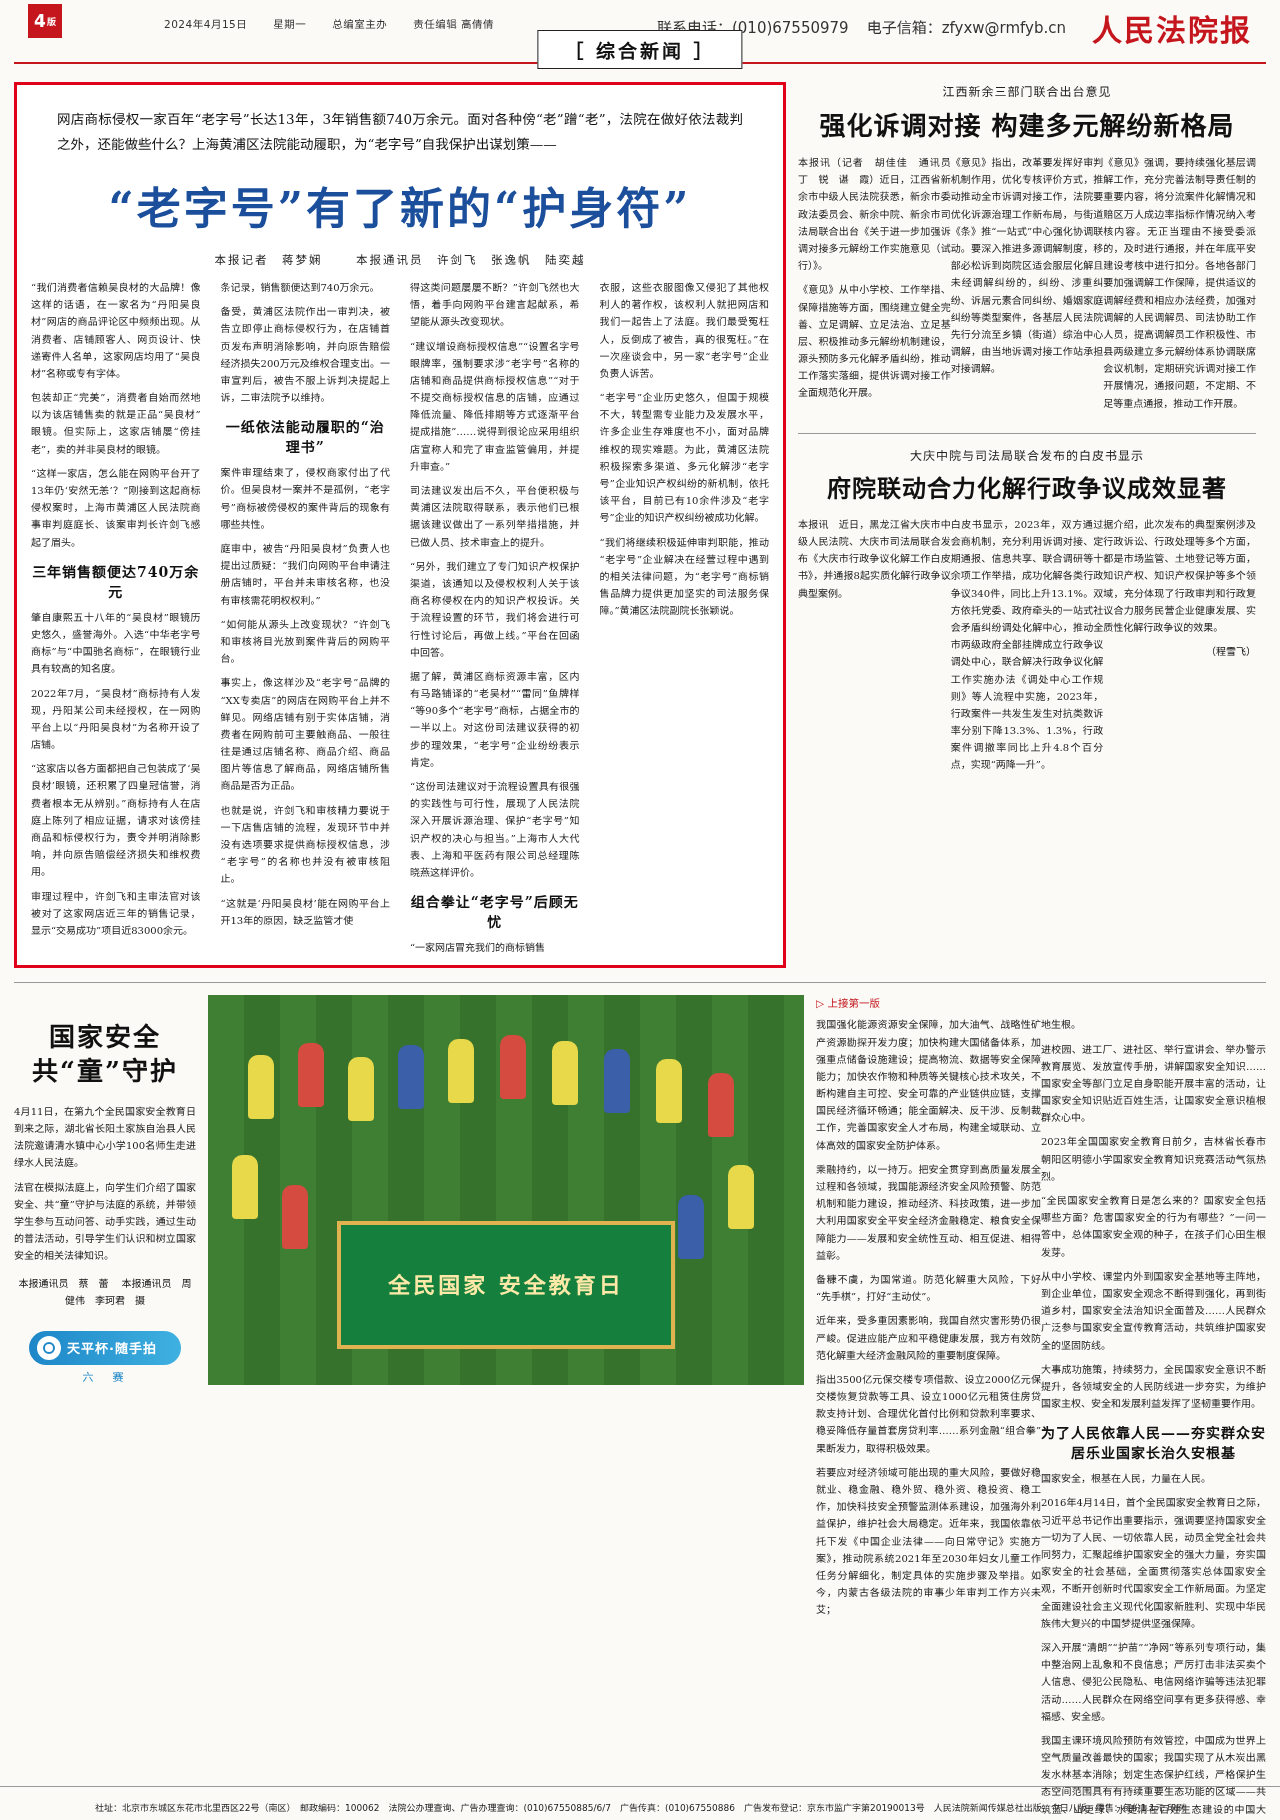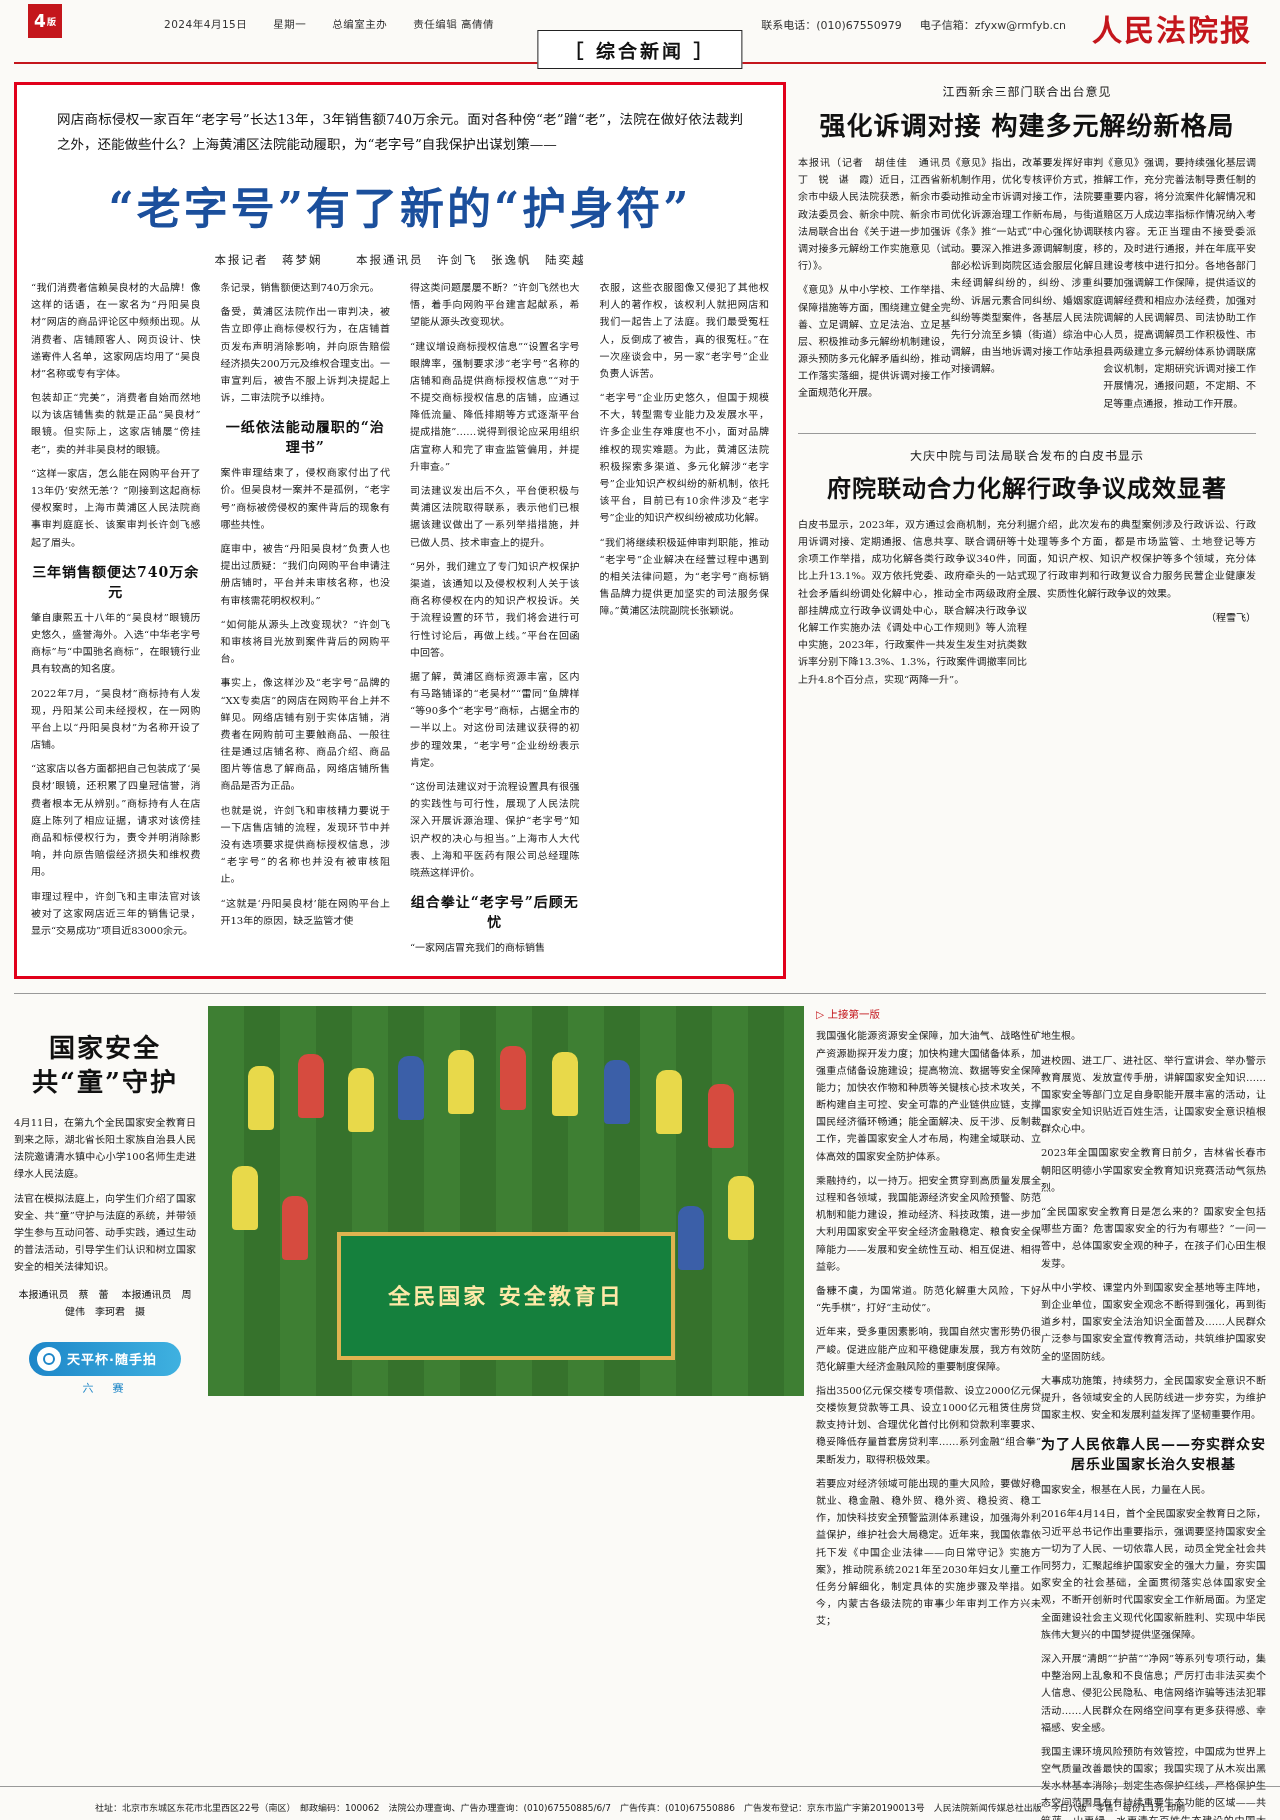--- a/index.html
+++ b/index.html
@@ -21,37 +21,37 @@
   .pagenum{
     position:absolute;left:14px;top:4px;width:34px;height:34px;background:#c4161c;color:#fff;
     display:flex;align-items:center;justify-content:center;font-size:17px;font-weight:bold;
   }
   .pagenum small{font-size:9px;margin-left:1px;}
   .mast-meta{
     position:absolute;left:150px;top:16px;font-size:10.5px;color:#333;letter-spacing:.5px;
     display:flex;gap:26px;
   }
   .mast-contact{
-    position:absolute;right:200px;top:16px;font-size:11px;color:#333;display:flex;gap:18px;
+    position:absolute;right:200px;top:16px;font-size:15px;color:#333;display:flex;gap:18px;
   }
   .logo{
     position:absolute;right:14px;top:6px;color:#c4161c;font-size:30px;font-weight:bold;
     font-family:"DejaVu Serif","Liberation Serif",serif;letter-spacing:2px;
   }
   .section-title{
     position:absolute;left:50%;transform:translateX(-50%);top:30px;
     border:1px solid #222;padding:5px 26px;font-size:19px;font-weight:bold;background:#fff;
     font-family:"DejaVu Serif","Liberation Serif",serif;letter-spacing:3px;
   }
 
   
   .content{position:relative;margin-top:18px;}
   .top-area{display:flex;gap:12px;}
   .redbox{
-    border:3px solid #e1001a;padding:12px 14px 13px;width:772px;box-sizing:border-box;
+    border:3px solid #e1001a;padding:12px 14px 2px;width:772px;box-sizing:border-box;
     background:#fff;
   }
   .lead{
     font-size:13.5px;line-height:1.85;text-align:justify;margin:10px 26px 4px;
     font-family:"DejaVu Serif","Liberation Serif",serif;
   }
   .headline{
     text-align:center;color:#1b4f9c;font-size:44px;font-weight:bold;letter-spacing:3px;
     margin:16px 0 14px;font-family:"DejaVu Serif","Liberation Serif",serif;
   }
@@ -220,20 +220,23 @@
           <div class="col">
             <p class="body">《意见》强调，要持续强化基层调解工作，充分完善法制导责任制的重要内容，将分流案件化解情况和赔区万人成边率指标作情况纳入考核内容。无正当理由不接受委派的，及时进行通报，并在年底平安建设考核中进行扣分。各地各部门要加强调解工作保障，提供适议的调解经费和相应办法经费，加强对调解的人民调解员、司法协助工作人员，提高调解员工作积极性、市县两级建立多元解纷体系协调联席会议机制，定期研究诉调对接工作开展情况，通报问题，不定期、不足等重点通报，推动工作开展。</p>
           </div>
         </div>
 
         <hr class="hr-thin">
 
         <div class="kicker">大庆中院与司法局联合发布的白皮书显示</div>
         <div class="head3">府院联动合力化解行政争议成效显著</div>
         <div class="cols2">
+          <div class="col">
+            <p class="body">本报讯　近日，黑龙江省大庆市中级人民法院、大庆市司法局联合发布《大庆市行政争议化解工作白皮书》，并通报8起实质化解行政争议典型案例。</p>
+          </div>
           <div class="col">
             <p class="body">白皮书显示，2023年，双方通过会商机制，充分利用诉调对接、定期通报、信息共享、联合调研等十余项工作举措，成功化解各类行政争议340件，同比上升13.1%。双方依托党委、政府牵头的一站式社会矛盾纠纷调处化解中心，推动全市两级政府全部挂牌成立行政争议调处中心，联合解决行政争议化解工作实施办法《调处中心工作规则》等人流程中实施，2023年，行政案件一共发生发生对抗类数诉率分别下降13.3%、1.3%，行政案件调撤率同比上升4.8个百分点，实现“两降一升”。</p>
           </div>
           <div class="col">
             <p class="body">据介绍，此次发布的典型案例涉及行政诉讼、行政处理等多个方面，都是市场监管、土地登记等方面，知识产权、知识产权保护等多个领域，充分体现了行政审判和行政复议合力服务民营企业健康发展、实质性化解行政争议的效果。</p>
             <div class="sign">（程雪飞）</div>
           </div>
         </div>
       </div>
     </div>

